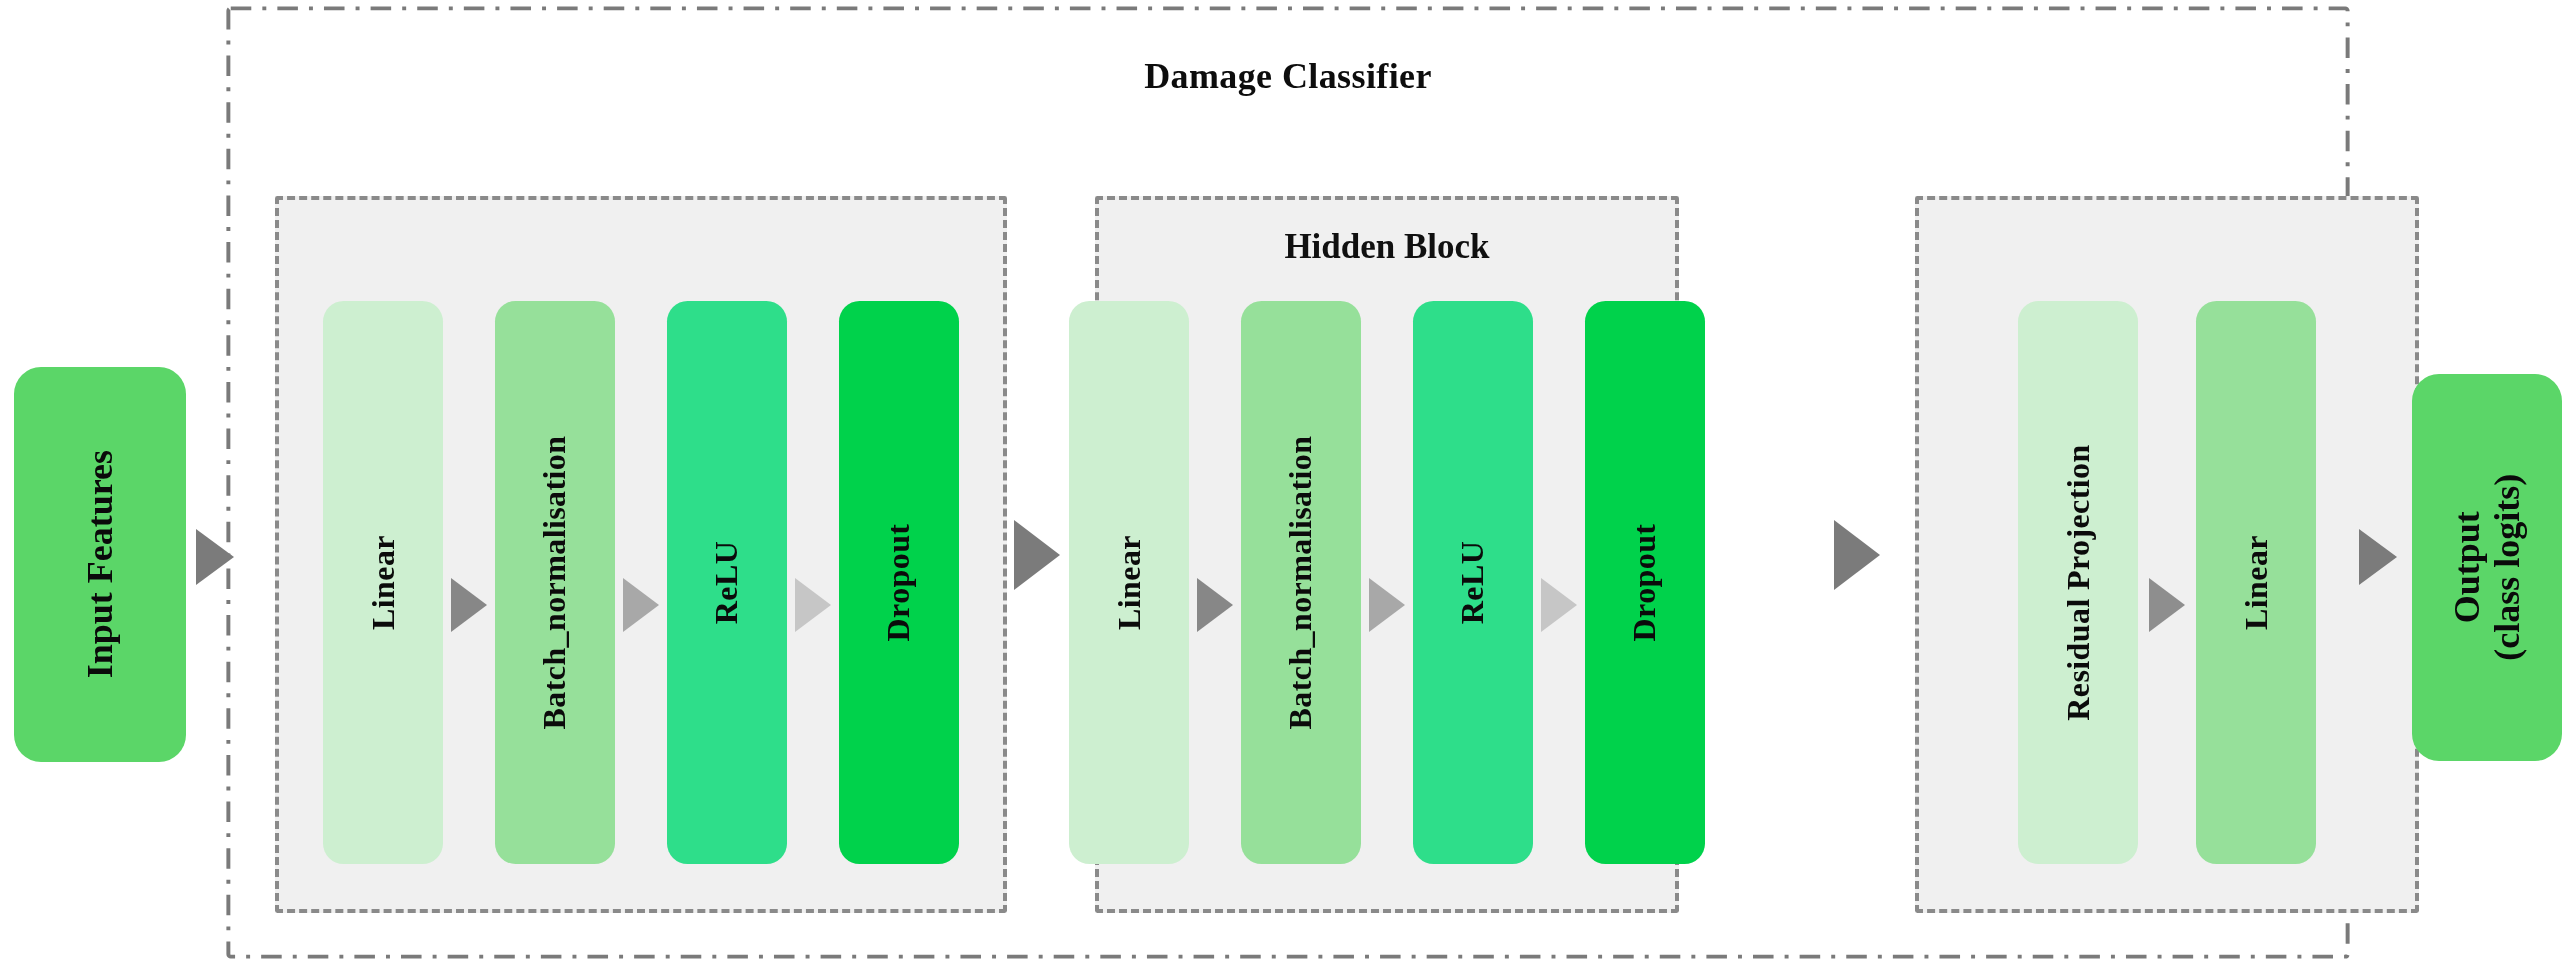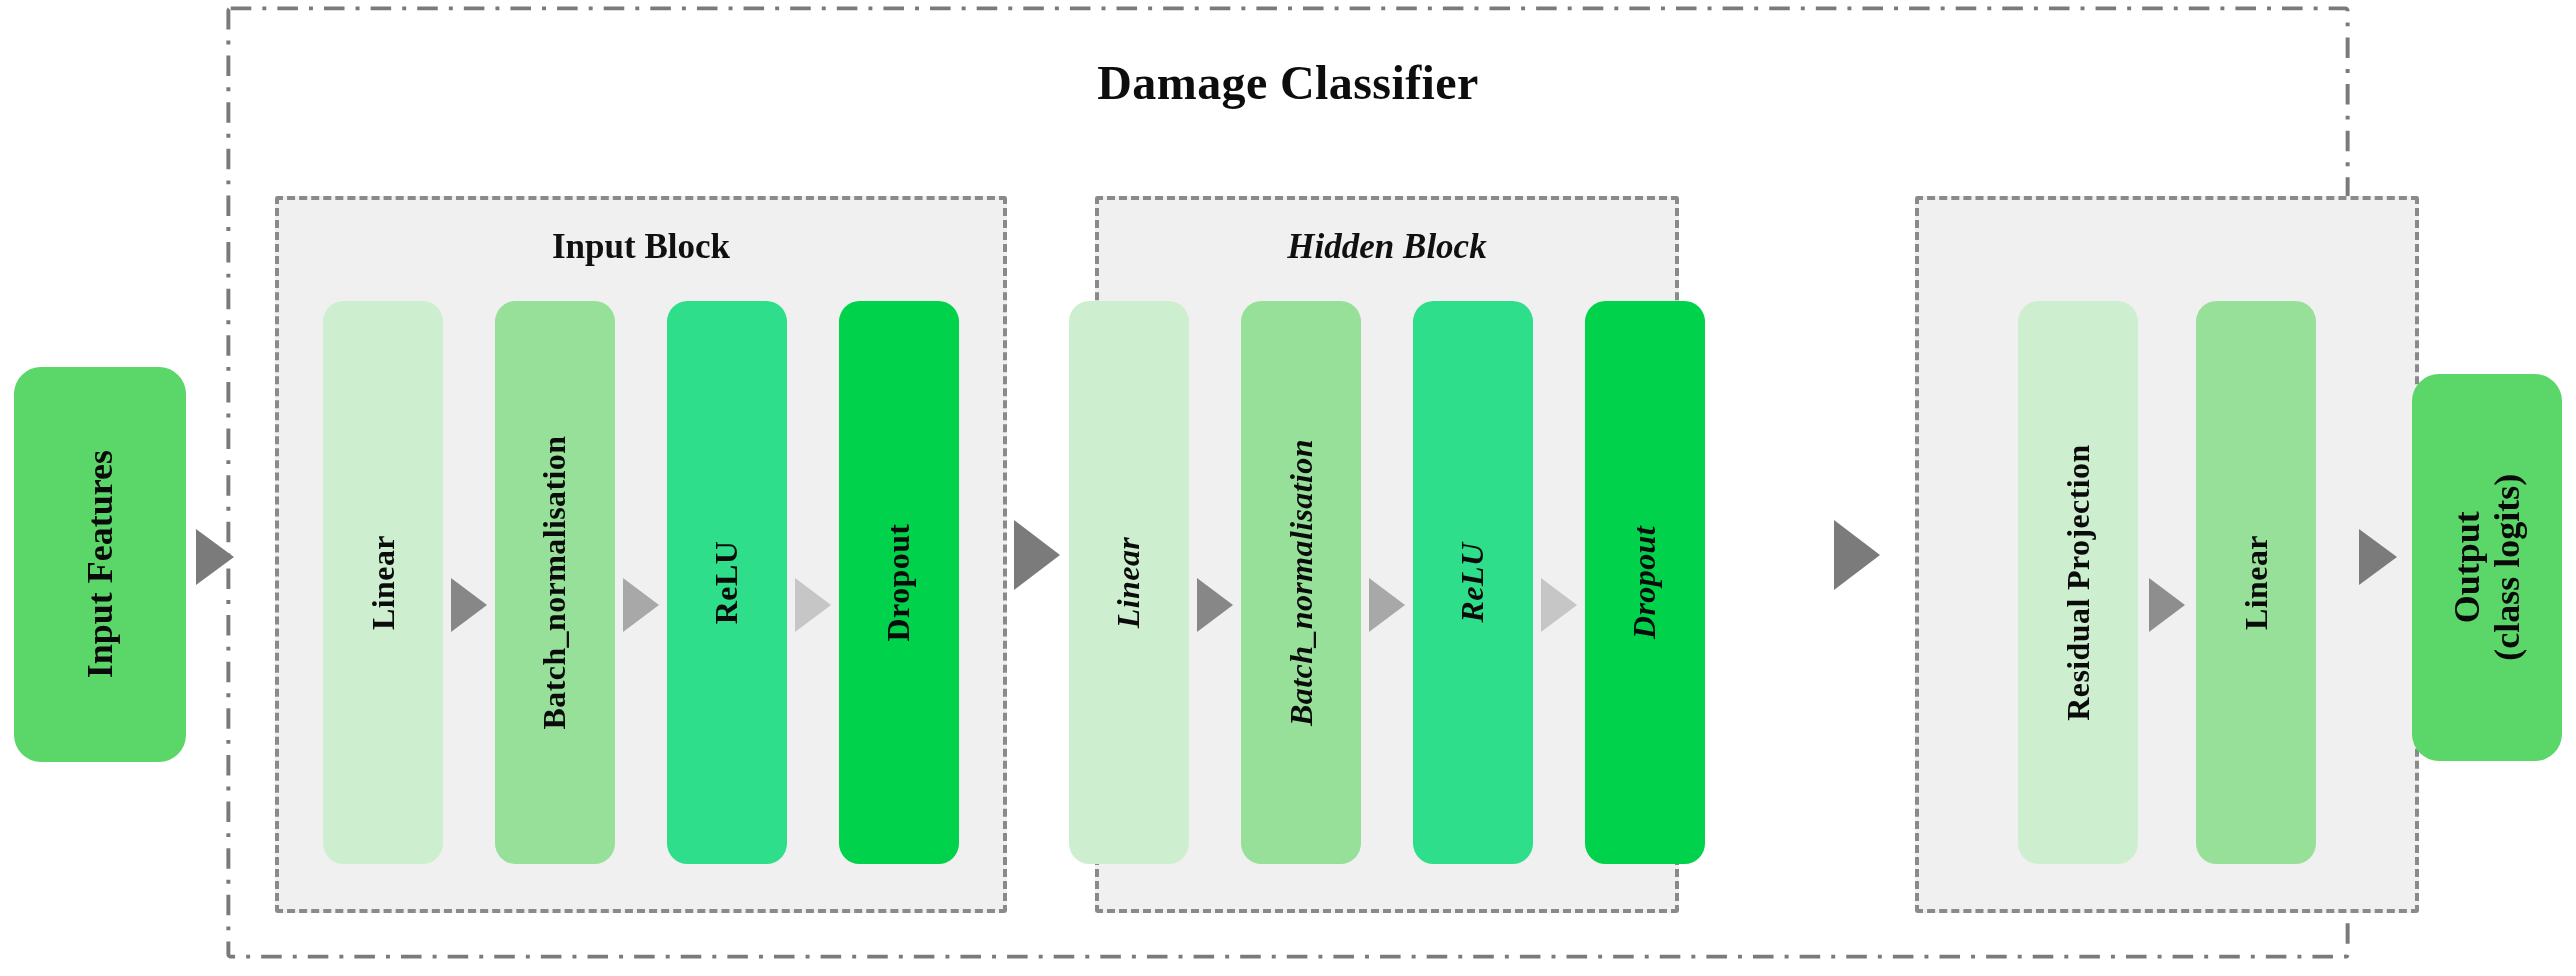--- a/index.html
+++ b/index.html
@@ -12,21 +12,21 @@
     border:3.2px dashed #7a7a7a; border-radius:1.6px;
     background:transparent; box-sizing:border-box;
   }
   
   #classifier-container .dashdot{
     position:absolute; inset:-3.2px; pointer-events:none;
   }
 
   #classifier-title{
     position:absolute; left:229px; top:55px; width:2118px;
-    text-align:center; font-size:48px; font-weight:bold; color:#0d0d0d;
+    text-align:center; font-size:36px; font-weight:bold; color:#0d0d0d;
     letter-spacing:0.4px;
   }
 
   
   .block{
     position:absolute; top:196px; height:717px;
     background:#f0f0f0; border:4px dashed #8a8a8a; box-sizing:border-box;
     border-radius:2.4px;
   }
   .block-title{
@@ -89,21 +89,20 @@
 
 <div id="classifier-title">Damage Classifier</div>
 
 <div class="io-box" style="left:14.2px; top:367px; width:172px; height:395px;">
   <div class="io-label">Input Features</div>
 </div>
 
 <div class="arrow-big" style="left:196px; top:529px; border-top-width:28.4px; border-bottom-width:28.4px; border-left-width:38px;"></div>
 
 <div class="block" style="left:275px; width:732px;">
-  <div class="block-title">Input Block</div>
   <div class="pill-row">
 
     <div class="pill" style="width:120px; background:#cdefd0;">
       <span class="pill-label">Linear</span>
     </div>
     <div class="gap" style="width:8px;"></div>
     <div class="arrow-in" style="border-left-color:#878787;"></div>
     <div class="gap" style="width:8px;"></div>
 
     <div class="pill" style="width:120px; background:#96e09a;">
@@ -122,21 +121,21 @@
 
     <div class="pill" style="width:120px; background:#00d24b;">
       <span class="pill-label">Dropout</span>
     </div>
 
   </div>
 </div>
 
 <div class="arrow-big" style="left:1014px;"></div>
 
-<div class="block" style="left:1095px; width:584px;font-style:italic;">
+<div class="block" style="left:1095px; width:584px;">
   <div class="block-title">Hidden Block</div>
   <div class="pill-row">
 
     <div class="pill" style="width:120px; background:#cdefd0;">
       <span class="pill-label">Linear</span>
     </div>
     <div class="gap" style="width:8px;"></div>
     <div class="arrow-in" style="border-left-color:#878787;"></div>
     <div class="gap" style="width:8px;"></div>
 

